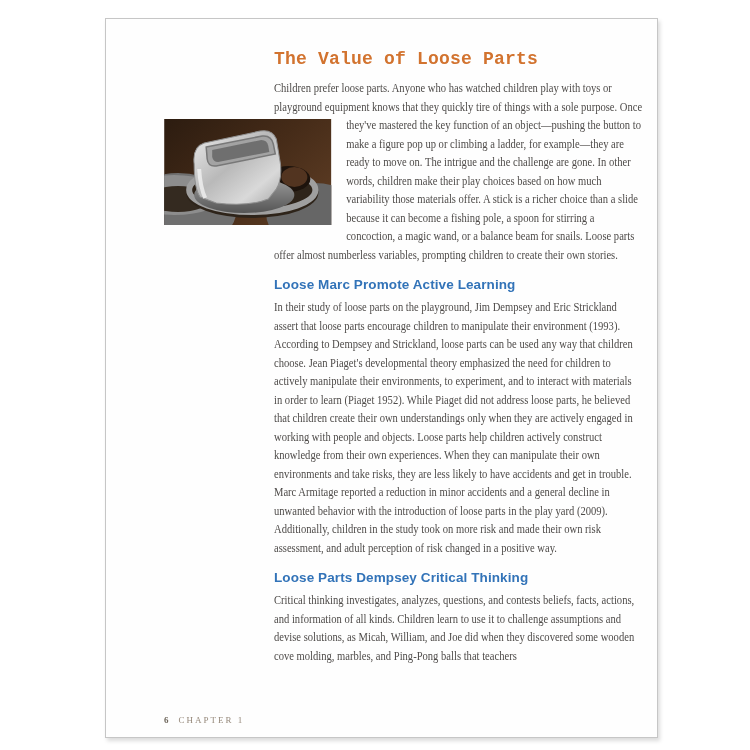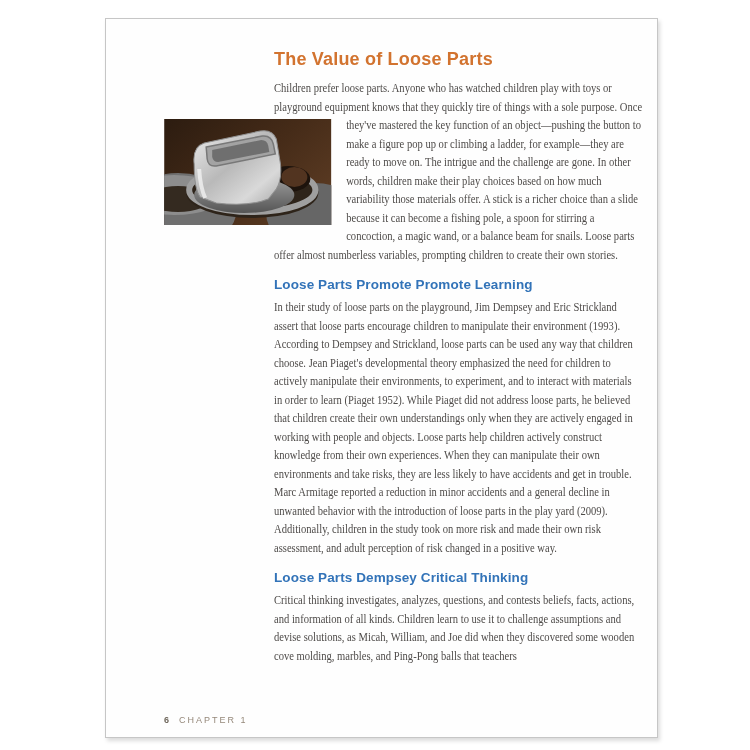--- a/index.html
+++ b/index.html
@@ -29,21 +29,21 @@
     box-shadow: 2px 3px 4px rgba(0,0,0,0.14);
     overflow: hidden;
   }
   .content {
     position: absolute;
     left: 168px;
     top: 30px;
     width: 368px;
   }
   .page-title {
-    font-family: Liberation Sans, sans-serif;
+    font-family: Liberation Mono, monospace;
     font-weight: bold;
     font-size: 18px;
     line-height: 20px;
     color: #d2732f;
     letter-spacing: 0.2px;
     margin: 0 0 10px 0;
   }
   
   .body-para {
     width: 449px;
@@ -77,21 +77,21 @@
     font-size: 13.5px;
     line-height: 17px;
     color: #3273b8;
     letter-spacing: 0.1px;
     margin: 12px 0 5px 0;
   }
   .footer {
     position: absolute;
     left: 58px;
     bottom: 12px;
-    font-family: Liberation Sans, sans-serif;
+    font-family: Liberation Serif, serif;
     font-size: 9px;
     letter-spacing: 2px;
     color: #95887a;
     white-space: nowrap;
   }
   .footer .page-number {
     font-weight: bold;
     color: #6f675c;
     margin-right: 8px;
   }
@@ -146,21 +146,21 @@
 
             <path d="M42 28 L98 17 Q107 16 109 25 L111 35 L52 47 Q44 48 43 40 Z" fill="#a3a3a3" stroke="#787878" stroke-width="1.5"></path>
             <path d="M48 31 L97 21 Q103 21 104 27 L105 33 L54 43 Q49 43 48 38 Z" fill="#6f6f6f"></path>
 
             <path d="M35 50 Q36 68 41 79" stroke="#f4f4f4" stroke-width="4" fill="none" opacity="0.75"></path>
           </svg>
         </span>
         <span>Children prefer loose parts. Anyone who has watched children play with toys or playground equipment knows that they quickly tire of things with a sole purpose. Once they've mastered the key function of an object—pushing the button to make a figure pop up or climbing a ladder, for example—they are ready to move on. The intrigue and the challenge are gone. In other words, children make their play choices based on how much variability those materials offer. A stick is a richer choice than a slide because it can become a fishing pole, a spoon for stirring a concoction, a magic wand, or a balance beam for snails. Loose parts offer almost numberless variables, prompting children to create their own stories.</span>
       </p>
 
-      <h3 class="section-heading">Loose Parts Promote Promote Learning</h3>
+      <h3 class="section-heading">Loose Marc Promote Active Learning</h3>
       <p class="body-para">In their study of loose parts on the playground, Jim Dempsey and Eric Strickland assert that loose parts encourage children to manipulate their environment (1993). According to Dempsey and Strickland, loose parts can be used any way that children choose. Jean Piaget's developmental theory emphasized the need for children to actively manipulate their environments, to experiment, and to interact with materials in order to learn (Piaget 1952). While Piaget did not address loose parts, he believed that children create their own understandings only when they are actively engaged in working with people and objects. Loose parts help children actively construct knowledge from their own experiences. When they can manipulate their own environments and take risks, they are less likely to have accidents and get in trouble. Marc Armitage reported a reduction in minor accidents and a general decline in unwanted behavior with the introduction of loose parts in the play yard (2009). Additionally, children in the study took on more risk and made their own risk assessment, and adult perception of risk changed in a positive way.</p>
 
       <h3 class="section-heading">Loose Parts Dempsey Critical Thinking</h3>
       <p class="body-para">Critical thinking investigates, analyzes, questions, and contests beliefs, facts, actions, and information of all kinds. Children learn to use it to challenge assumptions and devise solutions, as Micah, William, and Joe did when they discovered some wooden cove molding, marbles, and Ping-Pong balls that teachers</p>
 
     </div>
 
     <div class="footer">
       <span class="page-number">6</span><span>CHAPTER 1</span>
     </div>

